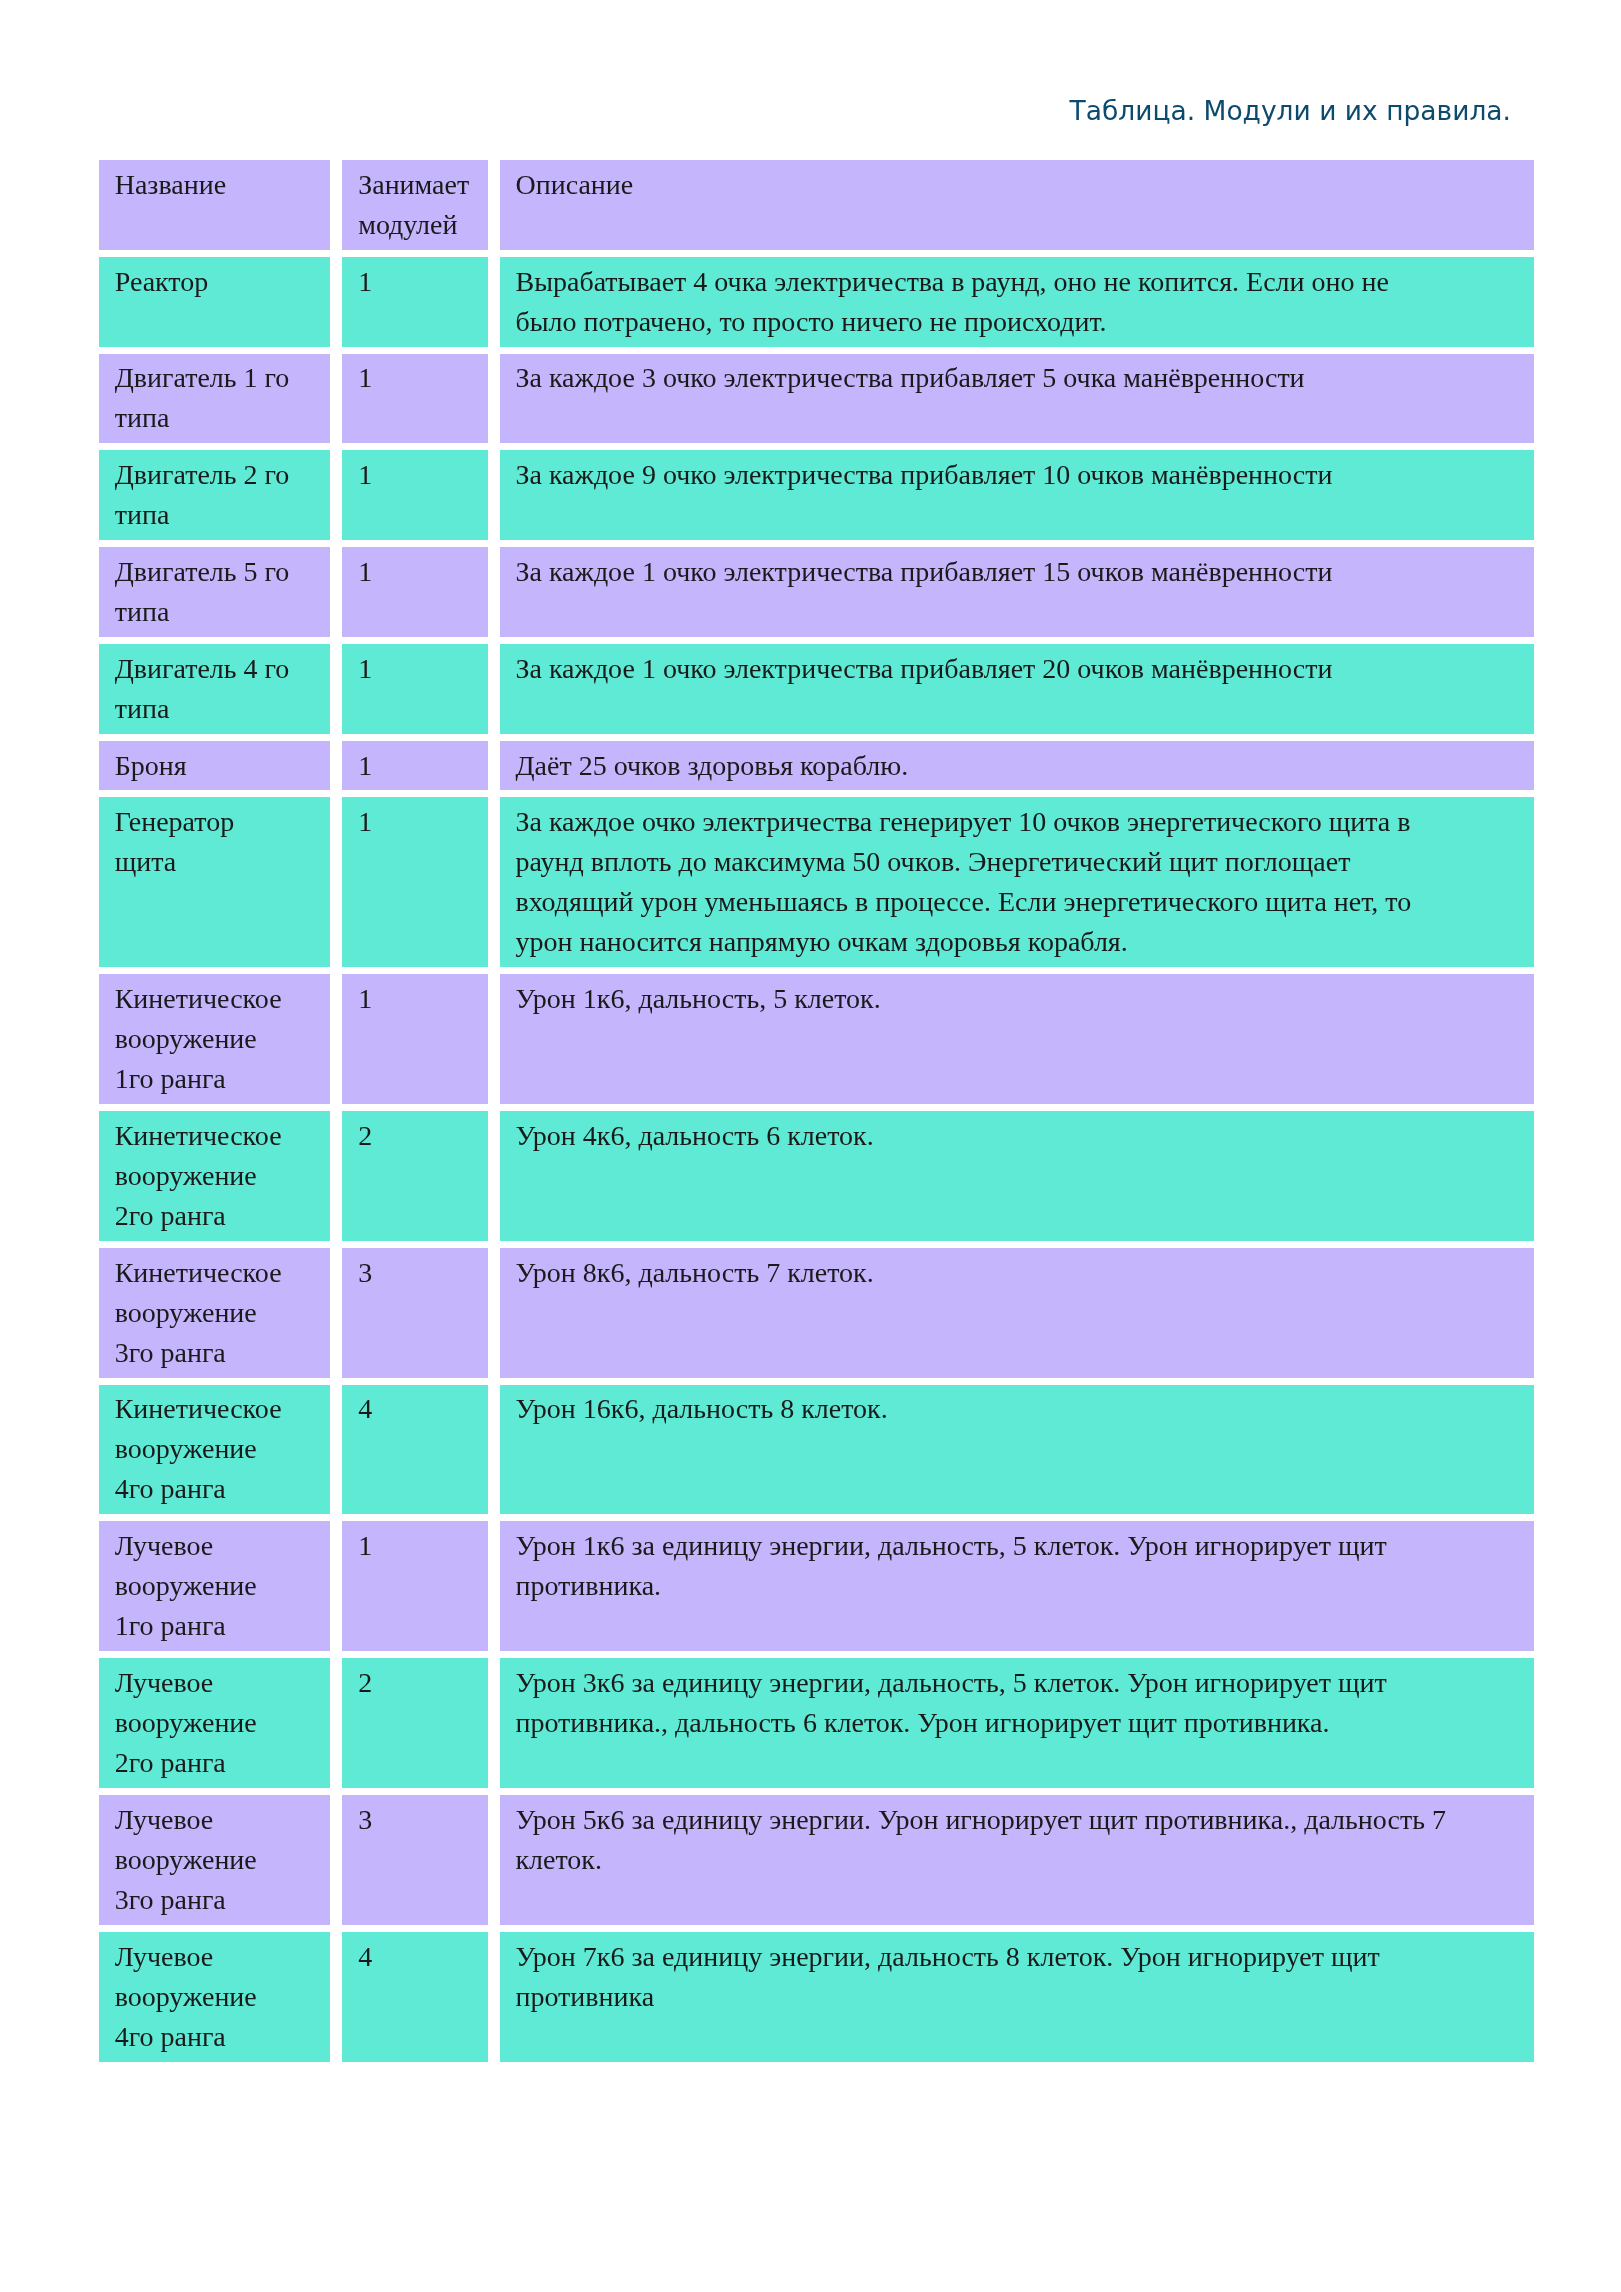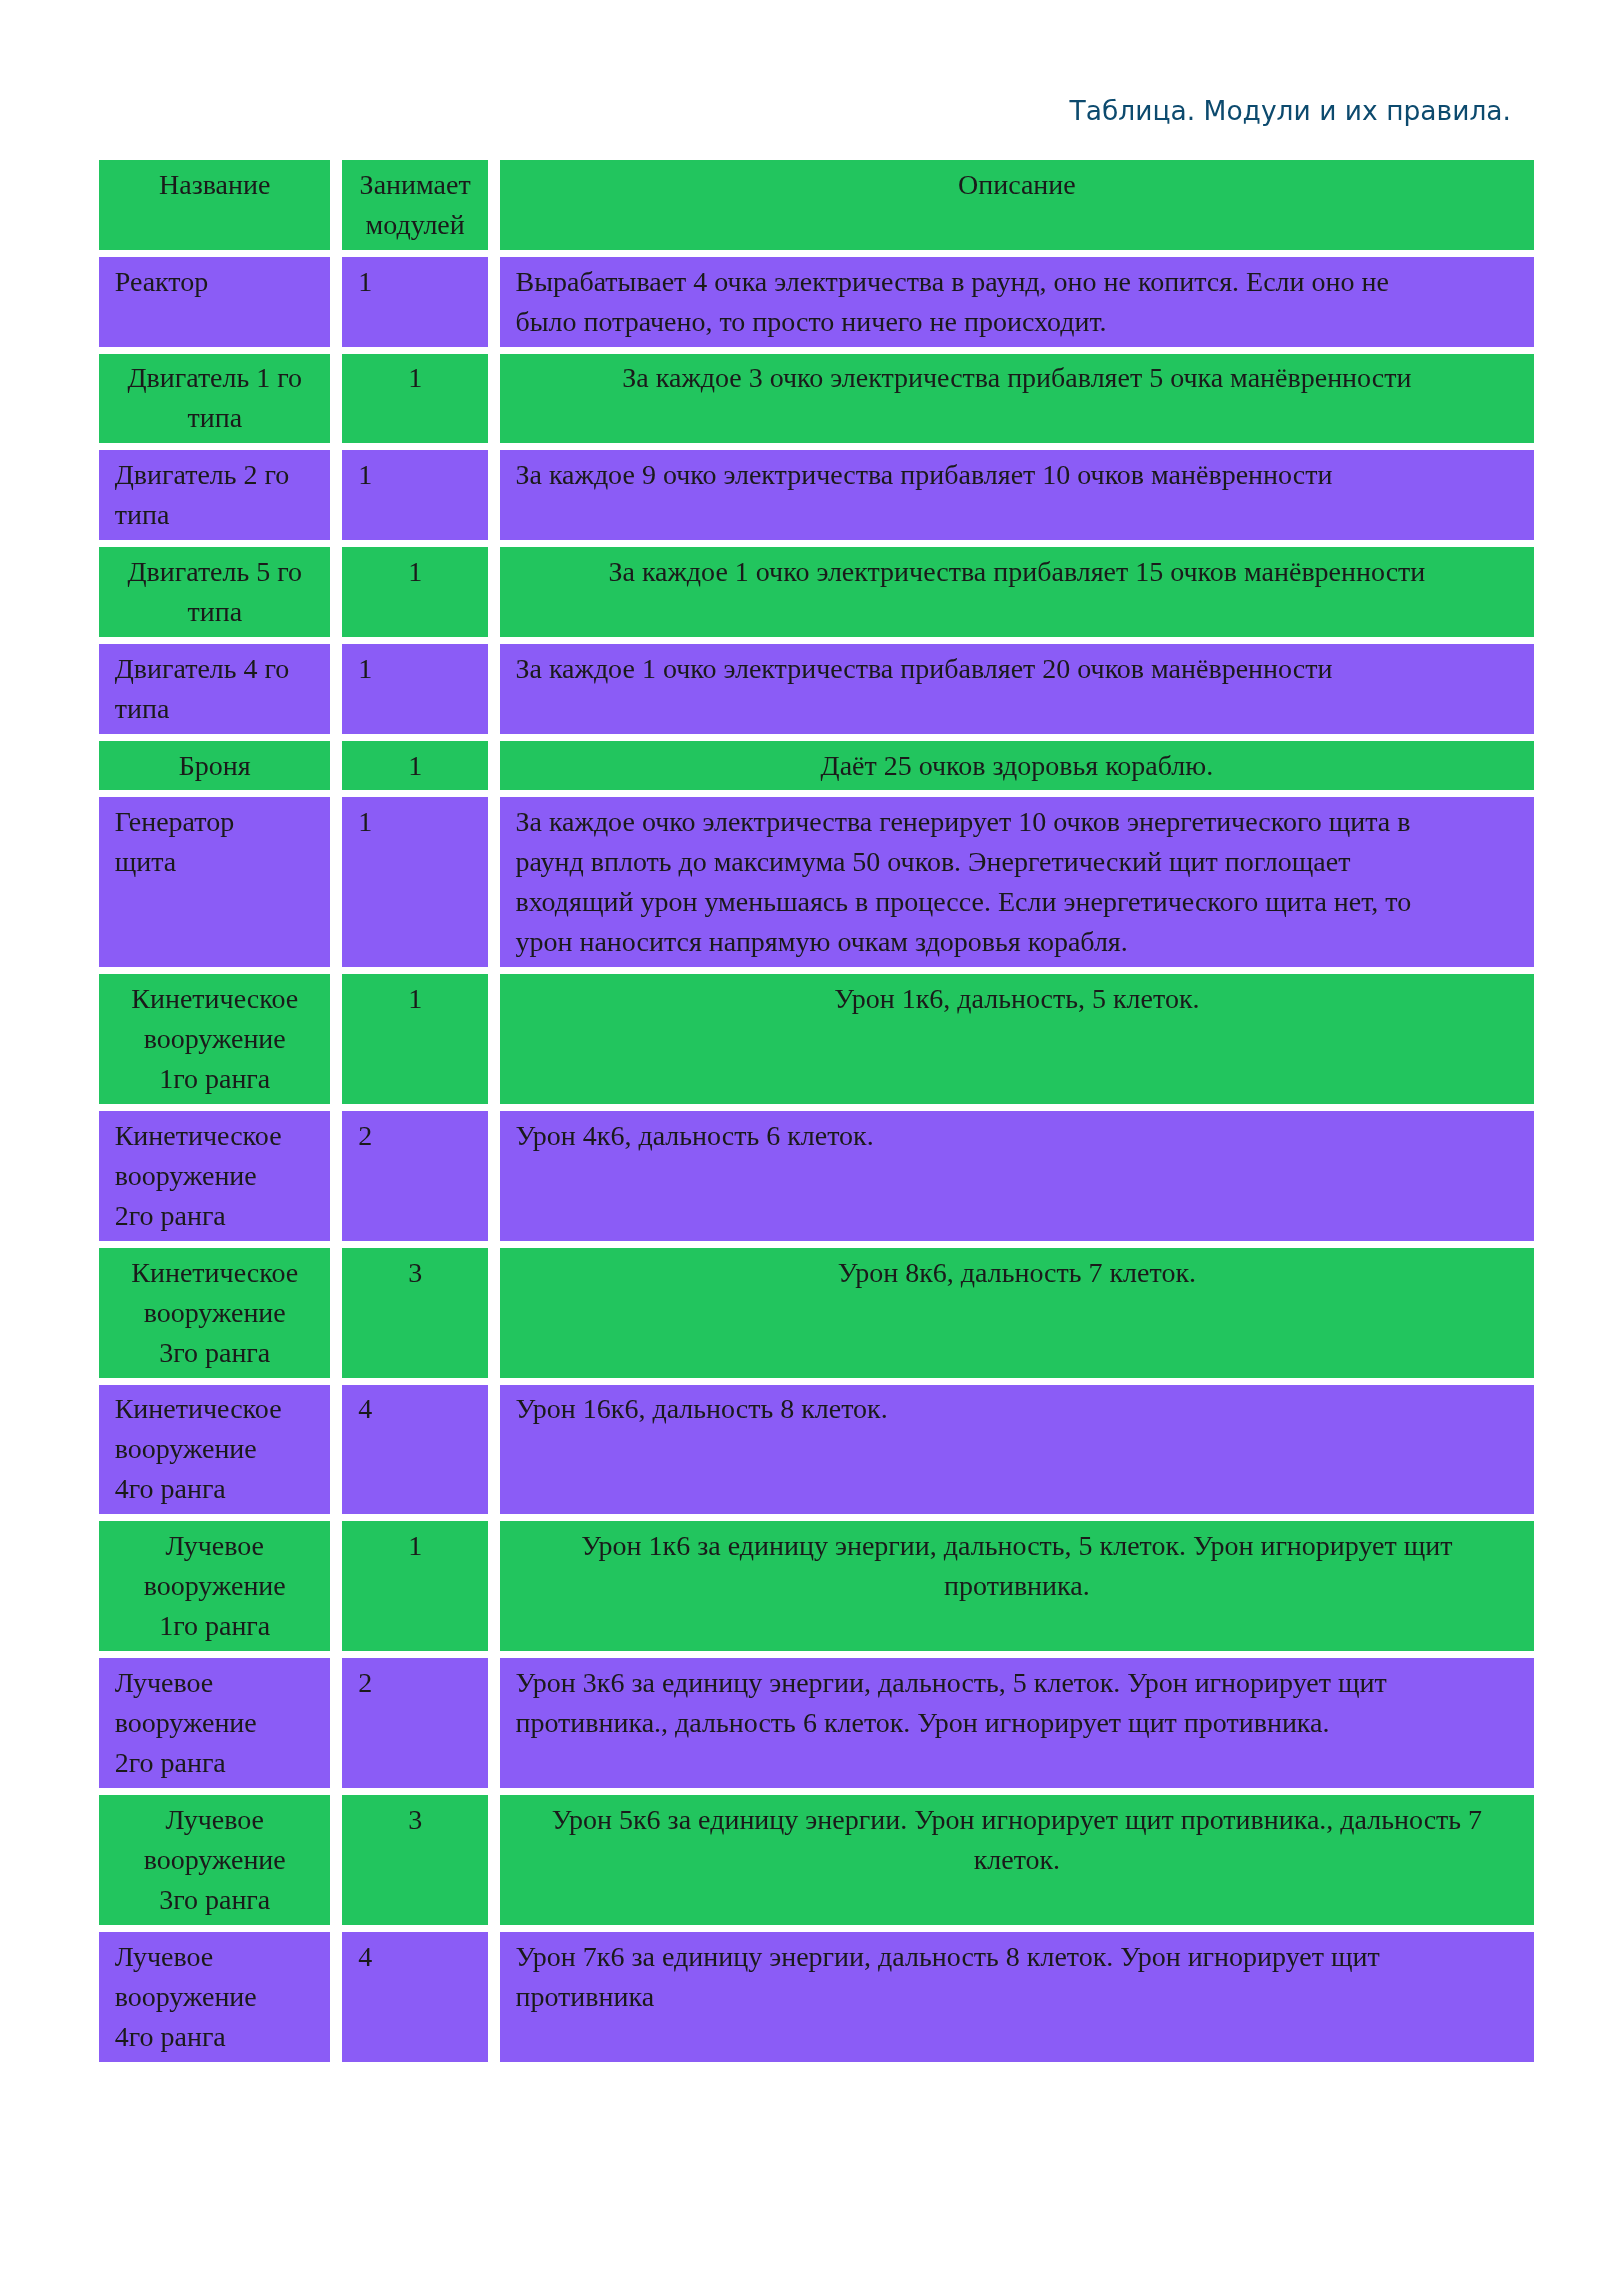--- a/index.html
+++ b/index.html
@@ -42,22 +42,22 @@
   td, th {
     vertical-align: top;
     text-align: left;
     font-weight: normal;
     font-size: 28px;
     line-height: 40px;
     padding: 4.9px 15.7px;
     white-space: pre-line;
     color: #1a1a1a;
   }
-  tr.shade-a > td, tr.shade-a > th { background: #22c55e; text-align: center; }
-  tr.shade-b > td, tr.shade-b > th { background: #8b5cf6; }
+  tr.shade-a > td, tr.shade-a > th { background: #c4b5fd; }
+  tr.shade-b > td, tr.shade-b > th { background: #5eead4; }
 </style>
 </head>
 <body>
 
 <div class="page">
 
   <div class="caption">Таблица. Модули и их правила.</div>
 
   <table class="modules">
     <colgroup>

